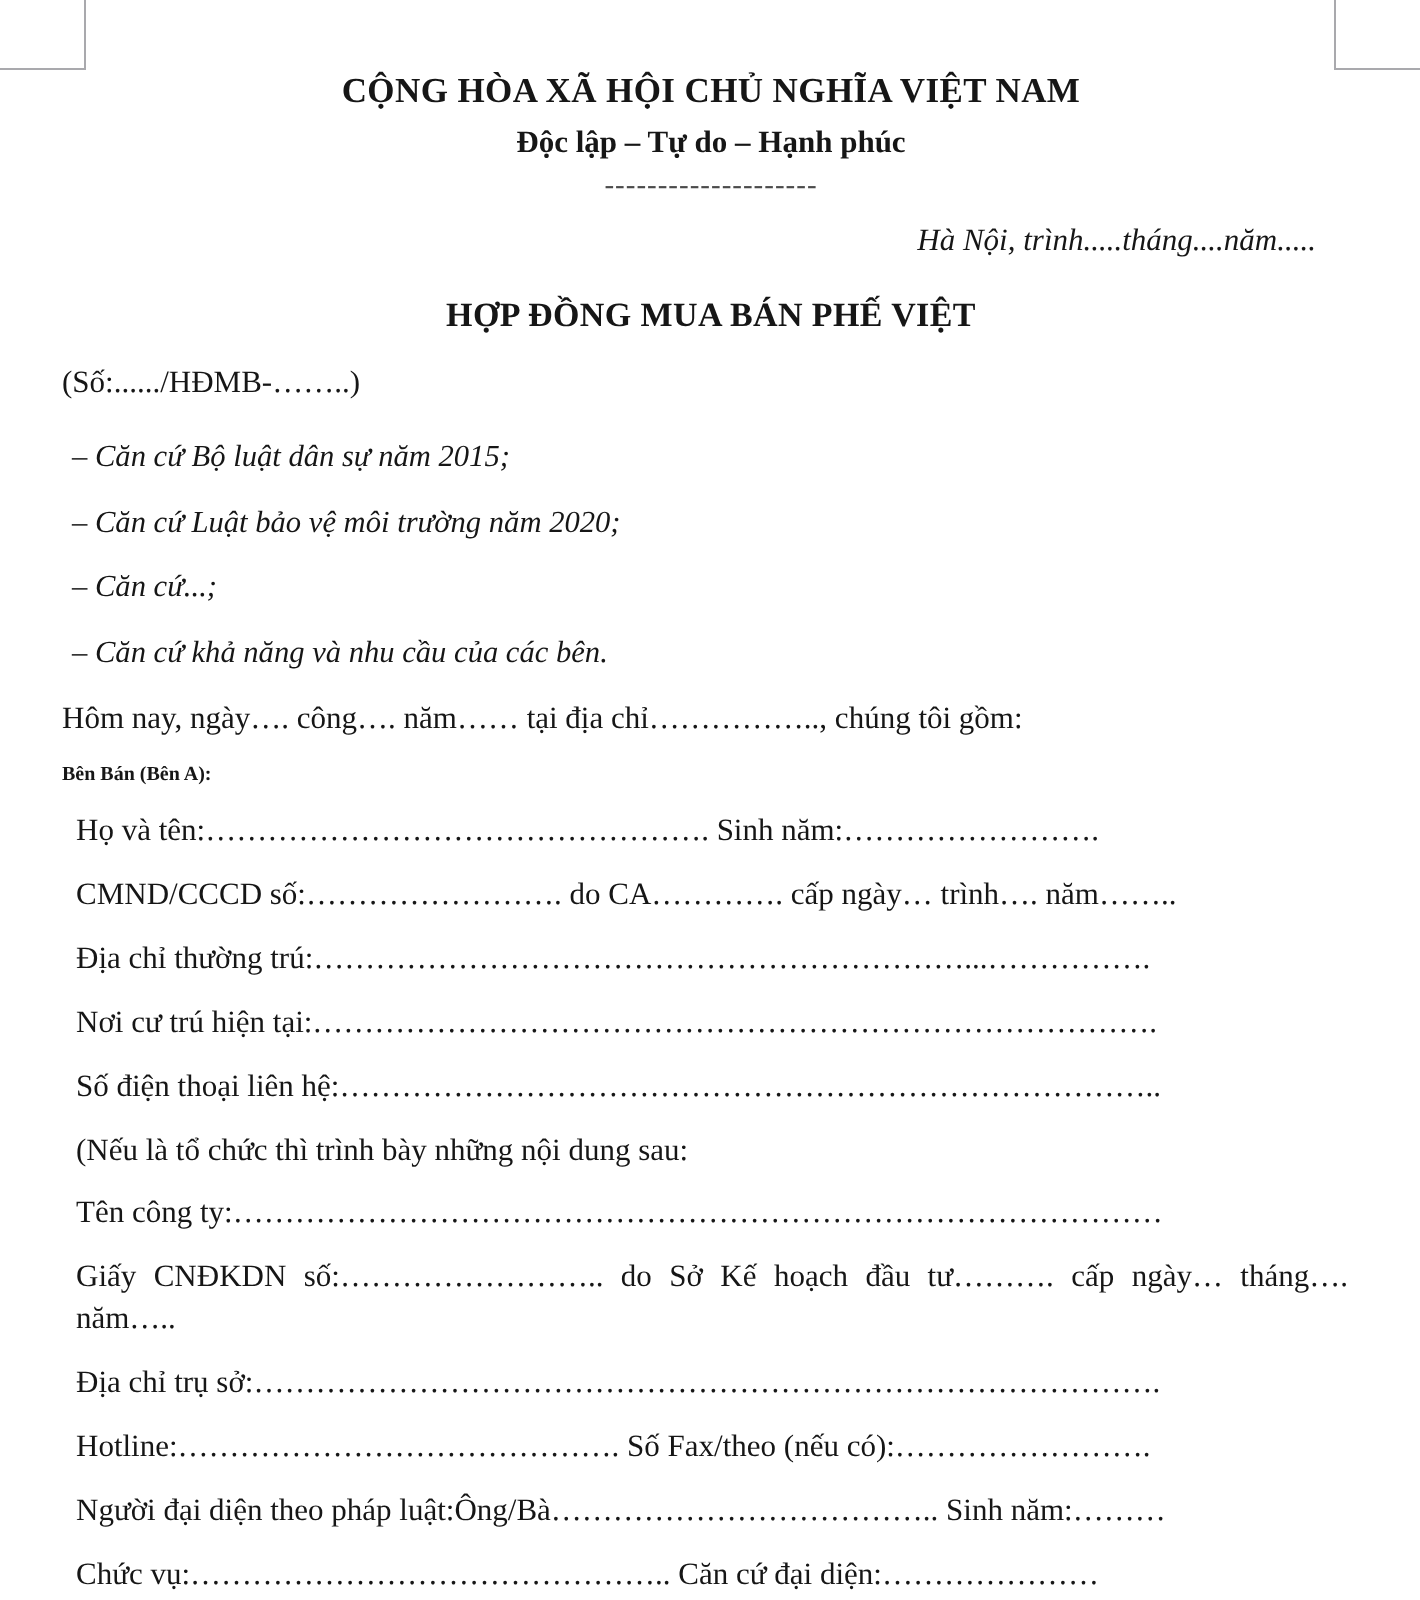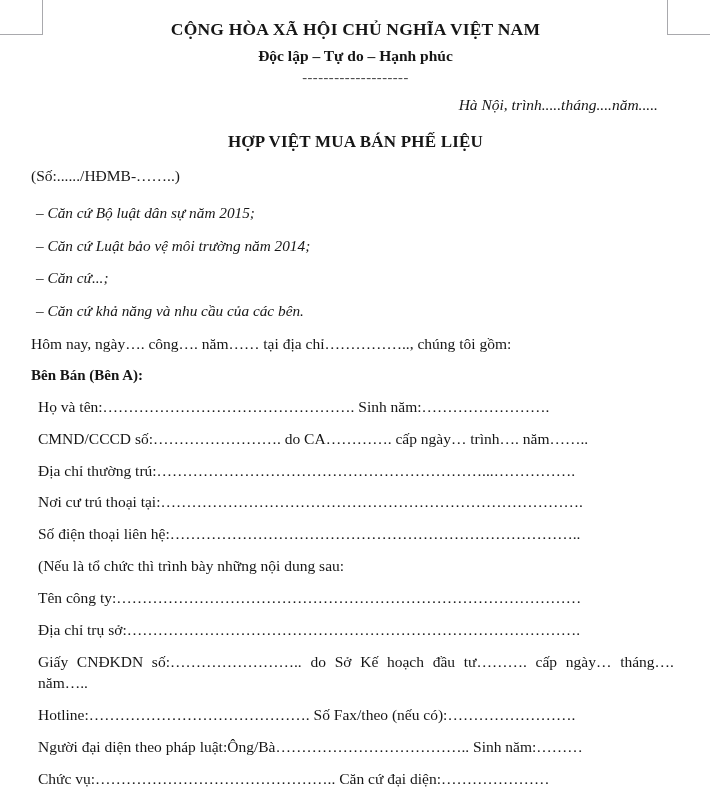--- a/index.html
+++ b/index.html
@@ -38,21 +38,21 @@
   .doc-body {
     padding: 14px 30px 0 31px;
   }
 
   
   .national-title {
     text-align: center;
     font-weight: bold;
     font-size: 17.5px;
     letter-spacing: .2px;
-    margin: 4px 0 0 0;
+    margin: 20px 0 0 0;
     line-height: 1.35;
   }
   .national-motto {
     text-align: center;
     font-weight: bold;
     font-size: 15.5px;
     margin: 4px 0 0 0;
     line-height: 1.35;
   }
   .rule-dashes {
@@ -100,21 +100,21 @@
   }
 
   
   .para {
     font-size: 15.5px;
     line-height: 1.35;
     margin: 0 0 12px 0;
   }
   .para.intro { margin-top: 6px; margin-bottom: 11px; }
   .party-heading {
-    font-size: 15px;
+    font-size: 10px;
     font-weight: bold;
     line-height: 1.35;
     margin: 0 0 11px 0;
   }
   .field-line {
     font-size: 15.5px;
     line-height: 1.35;
     margin: 0 0 11px 0;
     padding-left: 7px;
   }
@@ -136,47 +136,47 @@
   <div class="doc-body">
 
     <div>
       <div class="national-title">CỘNG HÒA XÃ HỘI CHỦ NGHĨA VIỆT NAM</div>
       <div class="national-motto">Độc lập – Tự do – Hạnh phúc</div>
       <div class="rule-dashes">--------------------</div>
       <div class="place-date">Hà Nội, trình.....tháng....năm.....</div>
     </div>
 
     <div>
-      <div class="contract-title">HỢP VIỆT MUA BÁN PHẾ LIỆU</div>
+      <div class="contract-title">HỢP ĐỒNG MUA BÁN PHẾ VIỆT</div>
       <div class="contract-number">(Số:....../HĐMB-……..)</div>
     </div>
 
     <ul class="basis-list">
       <li class="basis-item">– Căn cứ Bộ luật dân sự năm 2015;</li>
-      <li class="basis-item">– Căn cứ Luật bảo vệ môi trường năm 2014;</li>
+      <li class="basis-item">– Căn cứ Luật bảo vệ môi trường năm 2020;</li>
       <li class="basis-item">– Căn cứ...;</li>
       <li class="basis-item">– Căn cứ khả năng và nhu cầu của các bên.</li>
     </ul>
 
     <p class="para intro">Hôm nay, ngày…. công…. năm…… tại địa chỉ…………….., chúng tôi gồm:</p>
 
     <div>
       <p class="party-heading">Bên Bán (Bên A):</p>
 
       <p class="field-line">Họ và tên:…………………………………………. Sinh năm:…………………….</p>
       <p class="field-line">CMND/CCCD số:……………………. do CA…………. cấp ngày… trình…. năm……..</p>
       <p class="field-line">Địa chỉ thường trú:………………………………………………………...…………….</p>
-      <p class="field-line">Nơi cư trú thoại tại:……………………………………………………………………….</p>
+      <p class="field-line">Nơi cư trú hiện tại:……………………………………………………………………….</p>
       <p class="field-line">Số điện thoại liên hệ:……………………………………………………………………..</p>
 
       <p class="field-line">(Nếu là tổ chức thì trình bày những nội dung sau:</p>
       <p class="field-line">Tên công ty:………………………………………………………………………………</p>
+      <p class="field-line justified">Giấy CNĐKDN số:…………………….. do Sở Kế hoạch đầu tư………. cấp ngày… tháng…. năm…..</p>
+
       <p class="field-line">Địa chỉ trụ sở:…………………………………………………………………………….</p>
-
-      <p class="field-line justified">Giấy CNĐKDN số:…………………….. do Sở Kế hoạch đầu tư………. cấp ngày… tháng…. năm…..</p>
 
       <p class="field-line">Hotline:……………………………………. Số Fax/theo (nếu có):…………………….</p>
       <p class="field-line">Người đại diện theo pháp luật:Ông/Bà……………………………….. Sinh năm:………</p>
       <p class="field-line">Chức vụ:……………………………………….. Căn cứ đại diện:…………………</p>
       <p class="field-line">Địa chỉ thường trú:…………………………………………………………….………….</p>
 
     </div>
 
   </div>
 </div>

